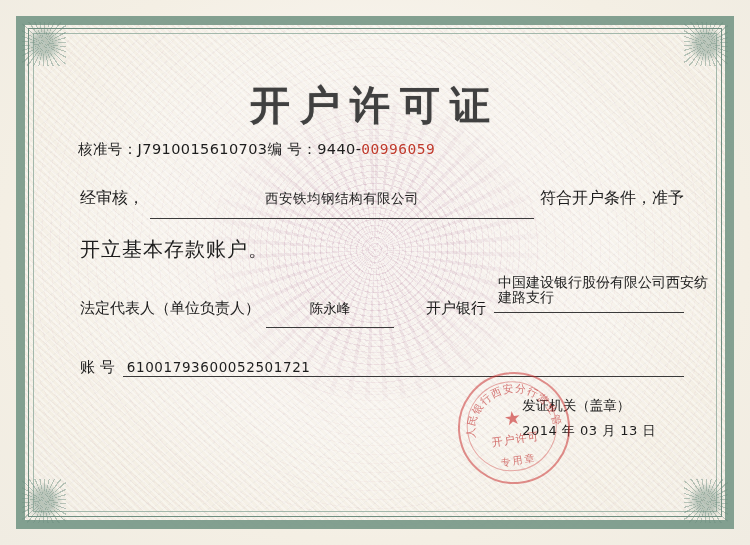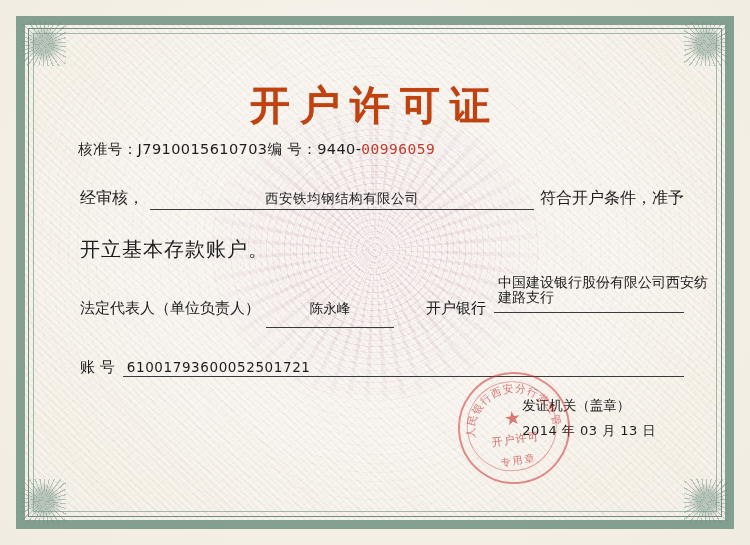--- a/index.html
+++ b/index.html
@@ -110,21 +110,21 @@
   }
 
   .title {
     position: absolute;
     left: 0; right: 0;
     top: 38px;
     text-align: center;
     font-size: 40px;
     font-weight: bold;
     letter-spacing: 10px;
-    color: #c2410c;
+    color: #404040;
     text-shadow: 0 0 1px rgba(0,0,0,0.4);
   }
 
   .row-code {
     position: absolute;
     left: 38px; right: 28px;
     top: 100px;
     font-size: 14.5px;
     display: flex;
     align-items: baseline;
@@ -145,21 +145,21 @@
     display: flex;
     align-items: baseline;
   }
   .line1 .lbl { white-space: nowrap; }
   .blank {
     flex: 1;
     border-bottom: 1px solid #3a3a3a;
     margin: 0 6px;
     text-align: center;
     font-size: 13.5px;
-    padding-bottom: 1px;
+    padding-bottom: 10px;
     letter-spacing: 0.5px;
   }
   .line1 .tail { white-space: nowrap; }
 
   .line2 {
     position: absolute;
     left: 40px;
     top: 196px;
     font-size: 20px;
     letter-spacing: 1px;

